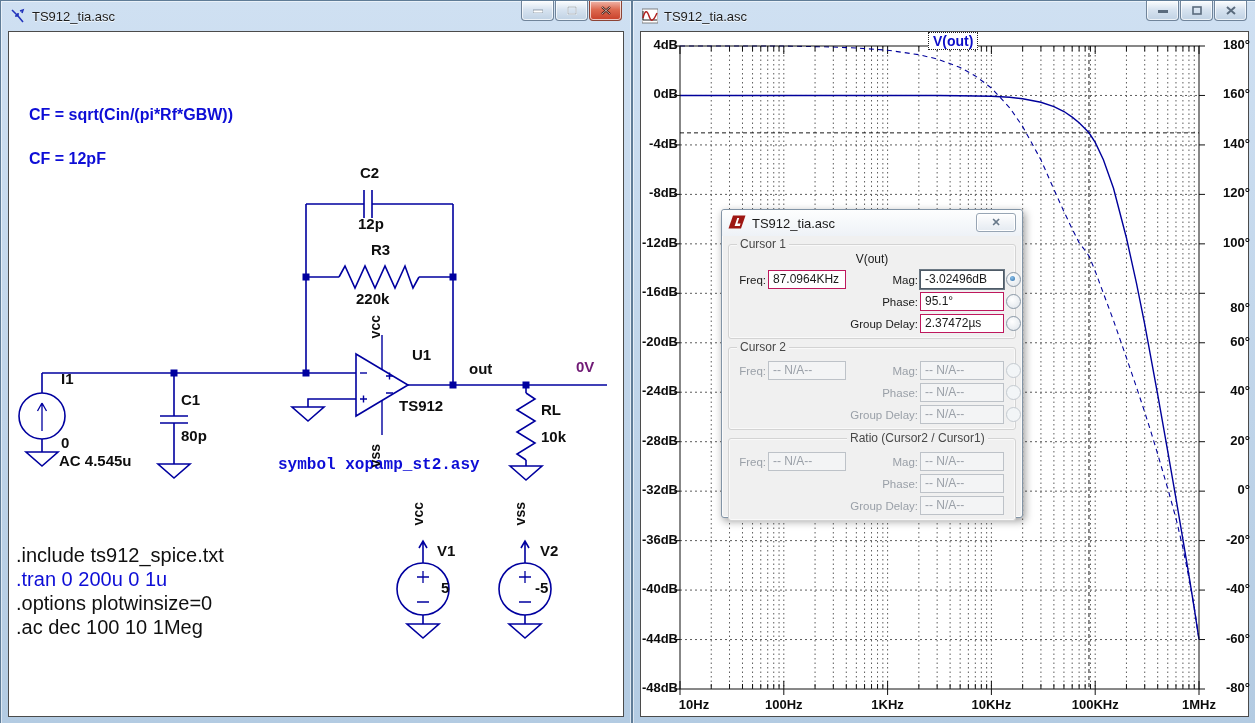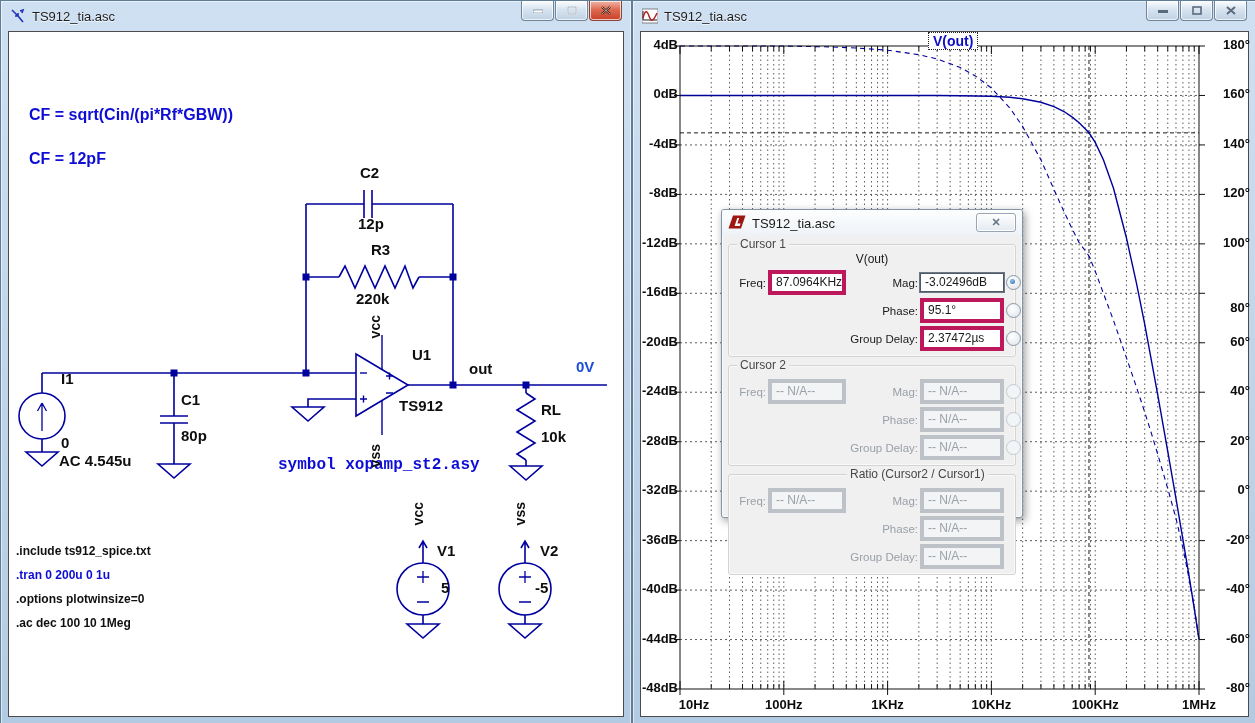--- a/index.html
+++ b/index.html
@@ -13,43 +13,43 @@
   .ticon svg{display:block;}
   .tbtns{position:absolute;right:9px;top:0;display:flex;gap:1px;}
   .tbtn{width:31px;height:19px;border:1px solid #70849a;border-top:none;border-radius:0 0 4px 4px;background:linear-gradient(#fbfdfe,#d7e3f0 45%,#c0d2e4);display:flex;align-items:center;justify-content:center;box-shadow:inset 0 0 0 1px rgba(255,255,255,.7);cursor:default;}
   .tbtn.red{background:linear-gradient(#f0b7ab,#dd6a50 45%,#c8402a);border-color:#8c4436;}
   .glyph{display:block;}
   .canvas{position:absolute;left:7px;right:7px;top:30px;bottom:7px;background:#fff;border:1px solid #4b4b4b;}
   
   .schx{position:absolute;left:0;top:0;}
   .slabel{position:absolute;font-weight:bold;font-size:15px;color:#0e0e0e;white-space:nowrap;line-height:1.1;}
   .snote{position:absolute;font-weight:bold;font-size:16px;color:#0d0dd6;white-space:nowrap;}
-  .sdir{position:absolute;font-weight:bold;font-size:12px;color:#101010;white-space:nowrap;}
+  .sdir{position:absolute;font-weight:normal;font-size:20px;color:#101010;white-space:nowrap;}
   .sdir.blue{color:#0d0dd6;}
-  .sblue{color:#1d4ed8;}
+  .sblue{color:#701a75;}
   .rot{transform:rotate(-90deg);transform-origin:center;width:30px;text-align:center;font-size:14px;}
   
   #plot-svg{position:absolute;left:0;top:0;}
   .legend{position:absolute;left:287px;top:0px;font-weight:bold;font-size:14px;color:#0d0dc8;border:1px dotted #222;background:#fff;padding:0 4px;line-height:16px;}
   .ylab,.xlab{position:absolute;font-weight:bold;font-size:13px;color:#0c0c0c;white-space:nowrap;}
   .ylab.left{width:37px;text-align:right;}
   .ylab.right{width:42px;text-align:right;}
   .xlab{width:64px;text-align:center;}
   
   .dialog{position:absolute;left:80px;top:177px;width:300px;height:307px;background:#f0f0f0;border:1px solid #8294a6;border-radius:3px;box-shadow:2px 3px 9px rgba(0,0,0,.4),inset 0 0 0 1px rgba(255,255,255,.75);z-index:5;font-size:12px;color:#1a1a1a;}
   .dlg-title{position:relative;height:26px;display:flex;align-items:center;padding:0 6px;background:linear-gradient(#fdfefe,#eef2f7);border-radius:3px 3px 0 0;}
   .dlg-title-text{margin-left:6px;font-size:13px;color:#1a1a1a;}
   .dlg-close{position:absolute;right:6px;top:3px;width:38px;height:17px;border:1px solid #97a5b4;border-radius:3px;background:linear-gradient(#fefefe,#e4eaf1);display:flex;align-items:center;justify-content:center;font-size:11px;color:#68798a;font-weight:bold;box-shadow:inset 0 0 0 1px #fff;}
   .gbox{position:relative;margin:8px 6px 0 6px;border:1px solid #d3d3d3;border-radius:3px;padding:2px 2px 5px 2px;background:#f0f0f0;box-shadow:inset 0 0 0 1px rgba(255,255,255,.6);}
   .gleg{position:absolute;top:-8px;left:8px;background:#f0f0f0;padding:0 3px;font-size:12px;color:#474747;}
   .gleg.ratio-pos{left:118px;}
   .trace-name{text-align:center;margin:5px 0 1px 0;color:#1a1a1a;}
   .cgrid{display:grid;grid-template-columns:30px 78px 70px 84px 14px;gap:3px 2px;align-items:center;padding:3px 3px 0 5px;}
   .flab{text-align:right;white-space:nowrap;font-size:11.5px;}
-  .field{height:17px;line-height:17px;background:#fff;border:4px solid #be185d;padding:0 4px;font-size:12px;white-space:nowrap;overflow:hidden;}
+  .field{height:17px;line-height:17px;background:#fff;border:1px solid #be185d;padding:0 4px;font-size:12px;white-space:nowrap;overflow:hidden;}
   .field.focus{border:1px solid #4e5a66;box-shadow:0 0 0 1px #6b7884;}
   .dis .flab,.flab.dis{color:#9aa0a8;}
   .field.dis{background:#f3f4f5;border-color:#bdc2c8;color:#9aa0a8;}
   .radio{width:13px;height:13px;border-radius:50%;border:1px solid #8a98a6;background:radial-gradient(circle at 40% 35%,#ffffff,#dde3e9);position:relative;}
   .radio.on::after{content:"";position:absolute;left:3px;top:3px;width:5px;height:5px;border-radius:50%;background:radial-gradient(circle at 40% 35%,#8cc2ec,#2e6ca5);}
   .radio.dis{border-color:#c4cad0;background:#f2f5f7;}
   .empty{min-height:1px;}
 </style>
 </head>
 <body>

